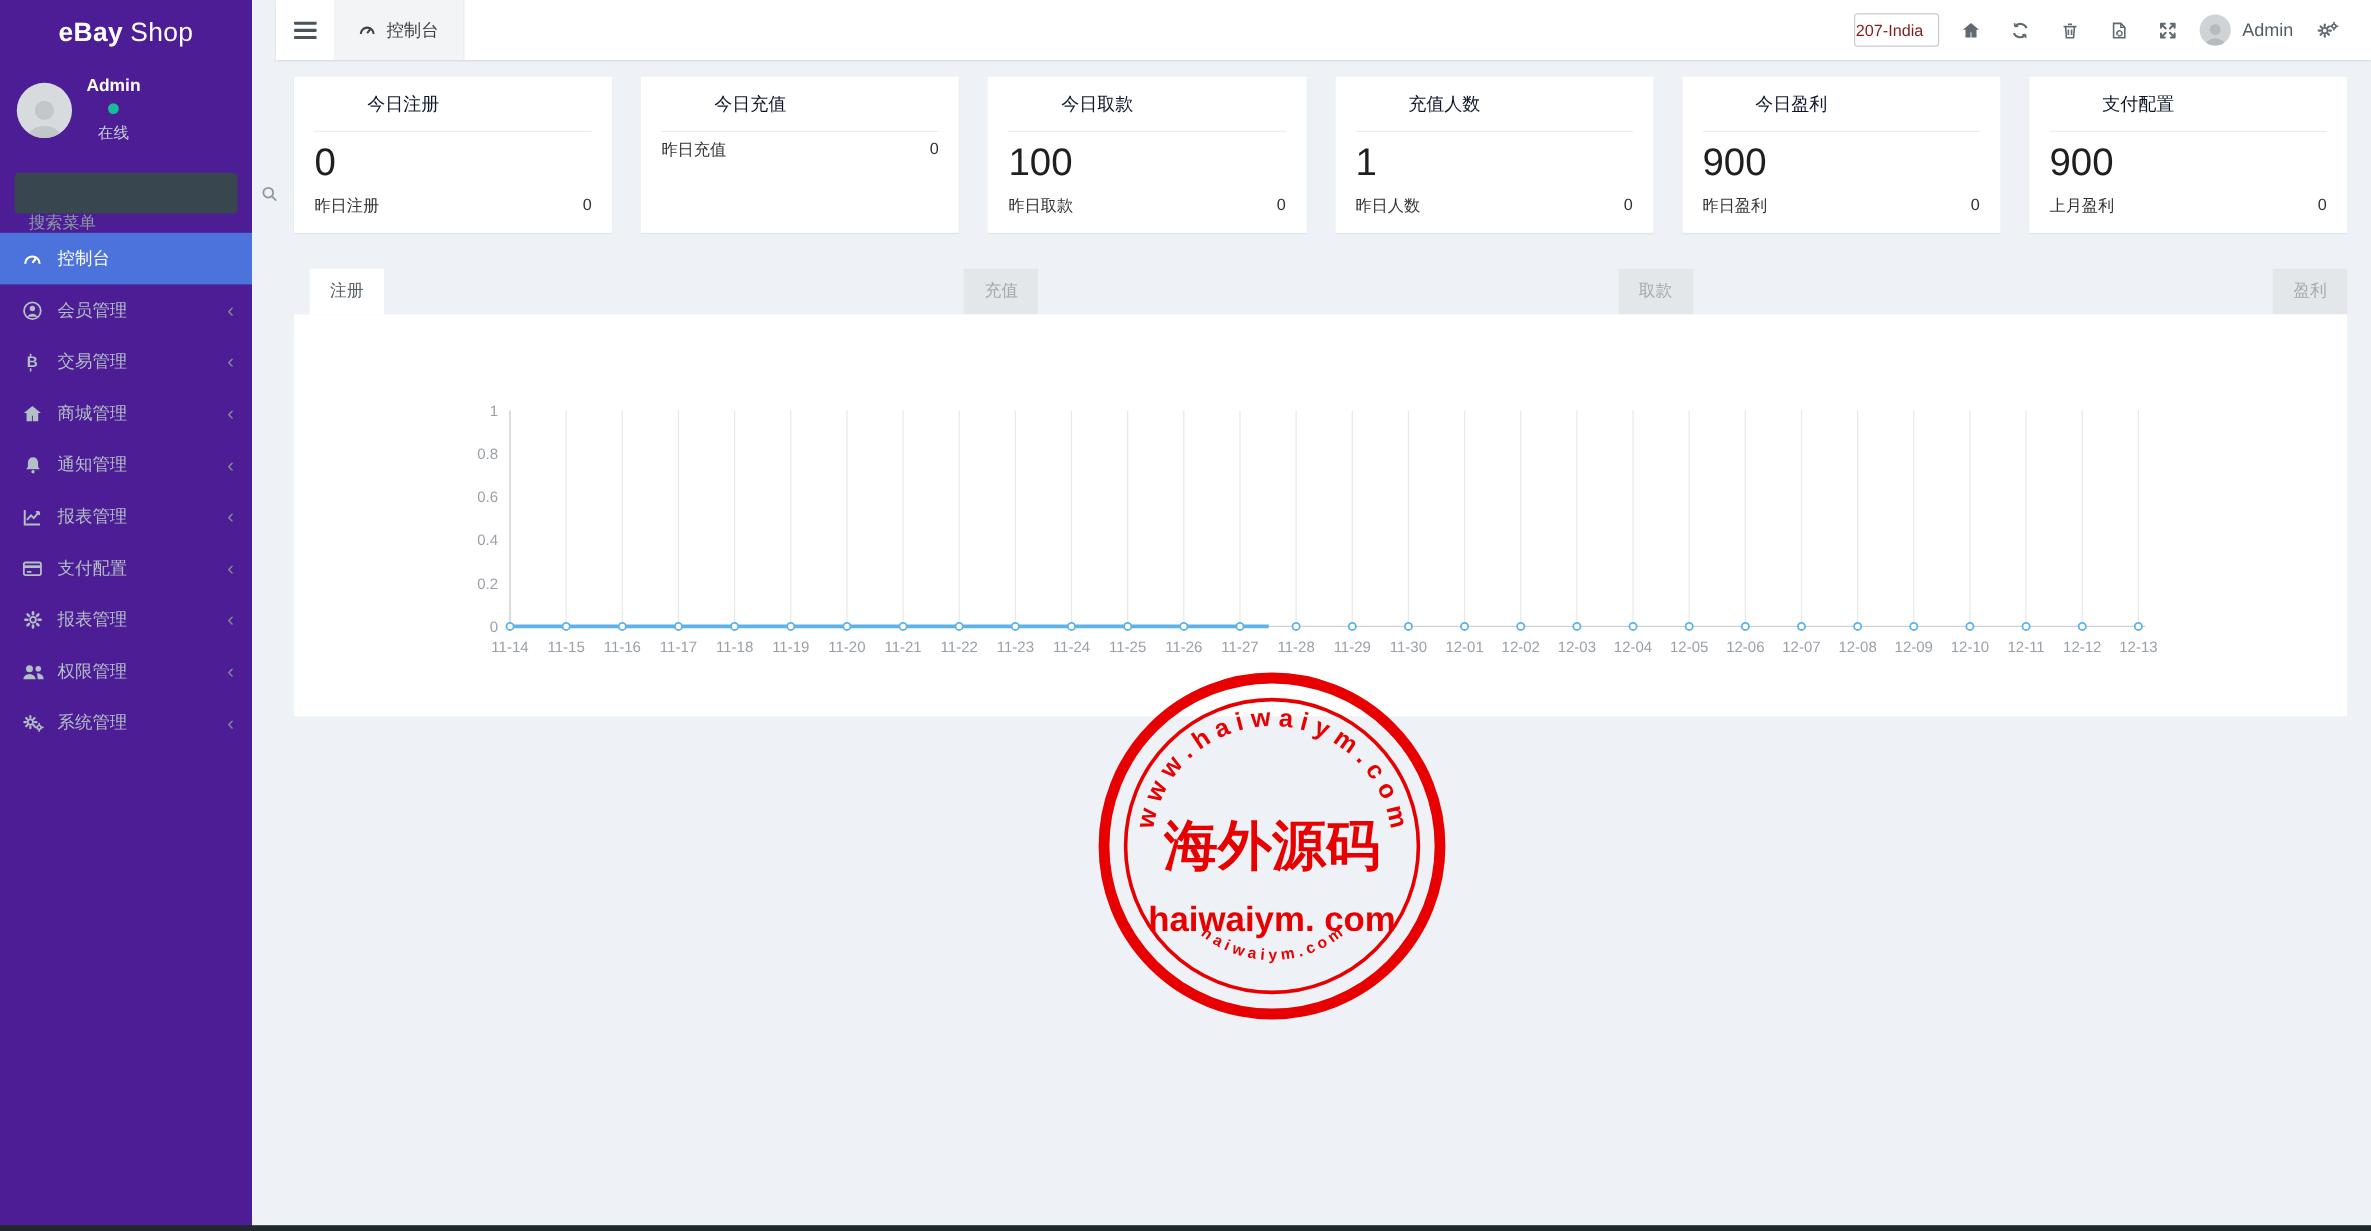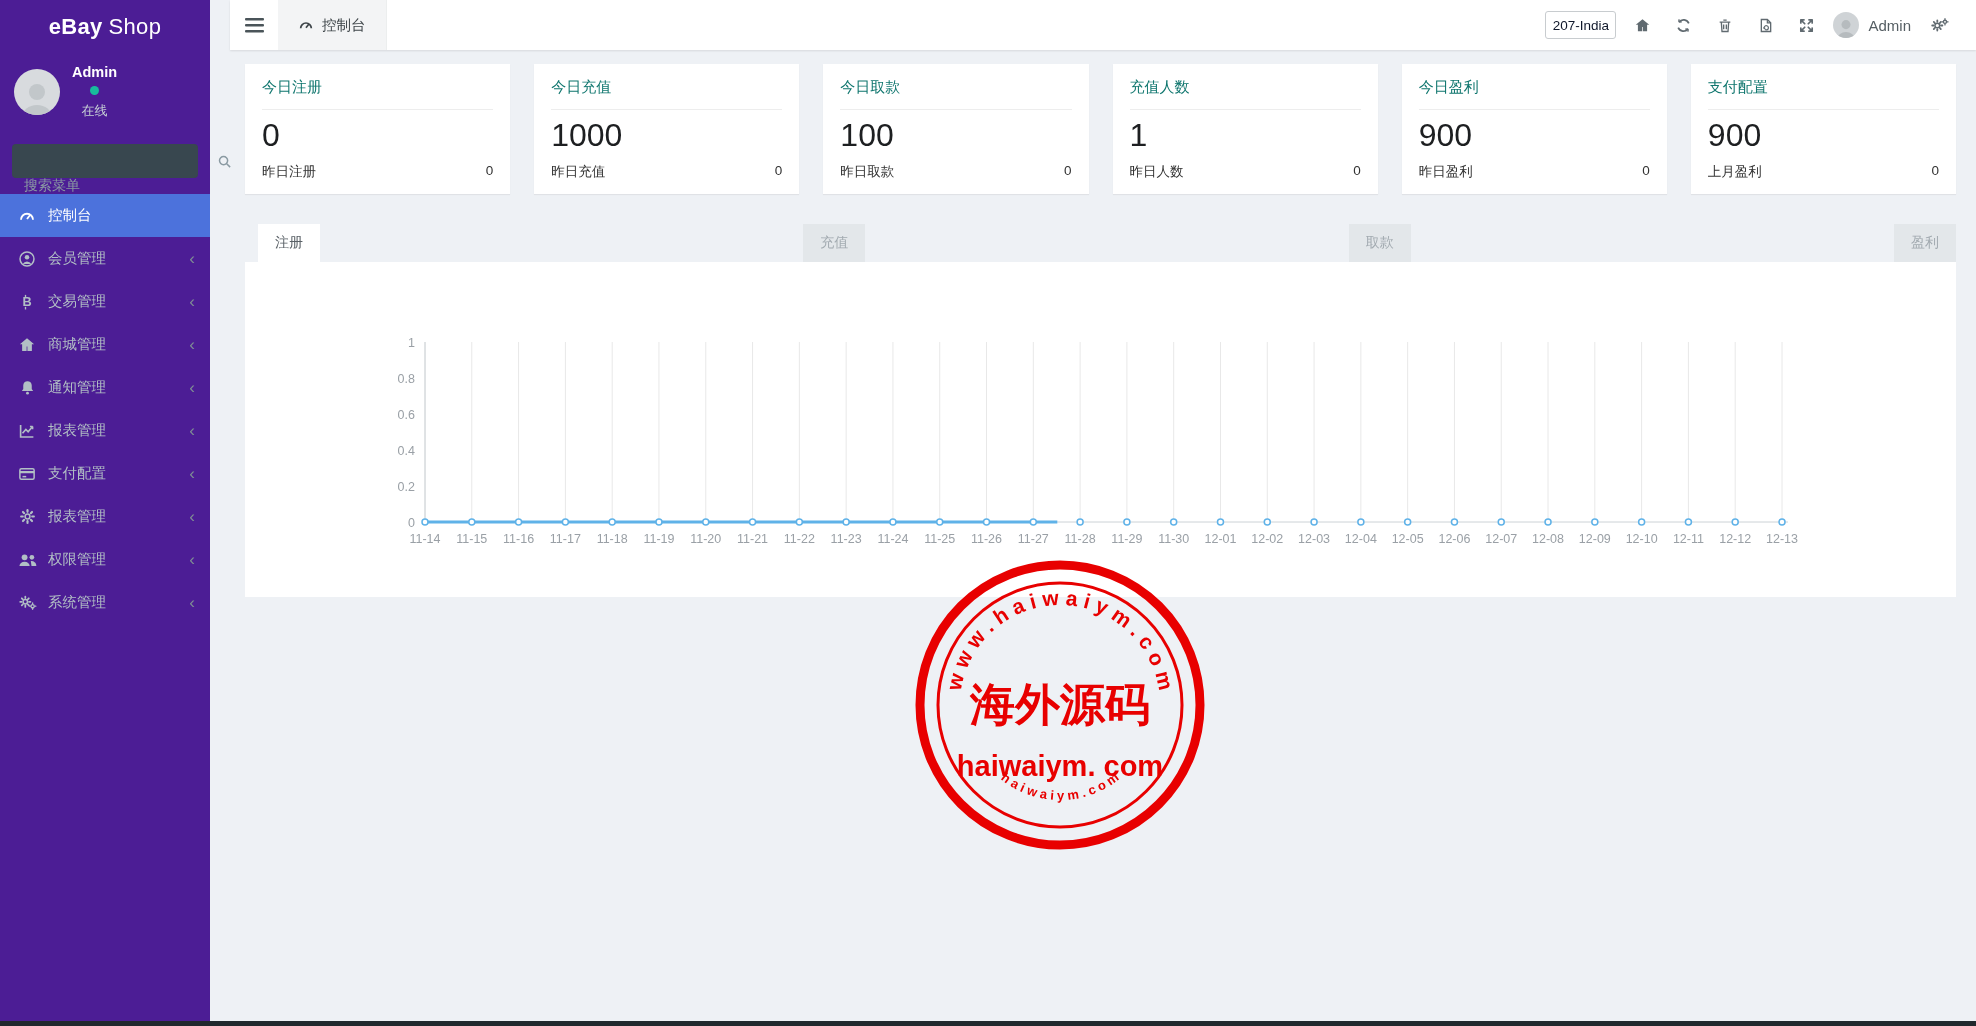--- a/index.html
+++ b/index.html
@@ -25,32 +25,32 @@
   .menu-item { height:43px; display:flex; align-items:center; padding:0 15px; font-size:14.5px; cursor:pointer; }
   .menu-item .mi-icon { width:24px; margin-right:9px; display:flex; justify-content:center; align-items:center; }
   .menu-item .chev { margin-left:auto; color:#7f8d94; font-size:17px; line-height:1; }
   .menu-item.active { background:#4c72dc; color:#fff; }
 
   
   .topbar { position:absolute; left:230px; top:0; right:0; height:50px; background:#fff; box-shadow:0 1px 2px rgba(0,0,0,.1); display:flex; align-items:center; z-index:5; }
   .hamburger { width:48px; height:50px; display:flex; align-items:center; justify-content:center; color:#4a5459; cursor:pointer; }
   .nav-tab { height:50px; display:flex; align-items:center; gap:8px; padding:0 20px; background:#f3f4f5; border-right:1px solid #eceeee; color:#3e4549; font-size:14.5px; cursor:pointer; }
   .topbar-right { margin-left:auto; display:flex; align-items:center; padding-right:16px; }
-  .region-input { width:71px; border:1px solid #c8cccf; border-radius:3px; height:28px; text-align:center; font-size:13.5px; color:#0f172a; font-family:inherit; outline:none; margin-right:6px; }
+  .region-input { width:71px; border:1px solid #c8cccf; border-radius:3px; height:28px; text-align:left; font-size:13.5px; color:#7f1d1d; font-family:inherit; outline:none; margin-right:6px; }
   .tb-icon { width:41px; height:50px; display:flex; align-items:center; justify-content:center; color:#606a70; cursor:pointer; }
   .admin-chip { display:flex; align-items:center; gap:9px; margin:0 8px 0 6px; cursor:pointer; }
   .admin-avatar { width:26px; height:26px; border-radius:50%; background:#cfd3d6; position:relative; overflow:hidden; }
   .admin-avatar svg { position:absolute; left:0; top:3px; }
   .admin-name { color:#555e63; font-size:15px; }
 
   
   .main { position:absolute; left:230px; top:50px; right:0; bottom:0; }
   .cards { display:flex; gap:24px; margin:14px 20px 0 15px; }
   .card { flex:1; background:#fff; padding:14px 17px 13px; box-shadow:0 1px 1px rgba(0,0,0,.06); }
-  .card-title { font-size:15px; color:#0f766e; }
+  .card-title { font-size:15px; color:#0f172a;margin-left:44px; }
   .card-divider { border:none; border-top:1px solid #ededed; margin:12px 0 4px; }
   .card-value { font-size:32px; color:#1d1f21; font-weight:400; line-height:1.35; }
   .card-foot { display:flex; justify-content:space-between; font-size:13.5px; color:#333; margin-top:6px; }
 
   .panel-wrap { margin:30px 20px 0 15px; }
   .tabs { display:flex; gap:7px; padding-left:13px;justify-content:space-between; }
   .tab { min-width:62px; height:38px; display:flex; align-items:center; justify-content:center; font-size:14px; color:#a2aab0; background:#e3e7ea; cursor:pointer; }
   .tab.active { background:#fff; color:#596066; }
   .panel { background:#fff; height:335px; position:relative; }
   .panel svg text { font-family:"Liberation Sans","DejaVu Sans",sans-serif; }
@@ -335,21 +335,20 @@
       <hr class="card-divider">
       <div class="card-value">0</div>
       <div class="card-foot">
         <span>昨日注册</span>
         <span>0</span>
       </div>
     </div>
     <div class="card">
       <div class="card-title">今日充值</div>
       <hr class="card-divider">
-      <div class="card-value">1000</div>
       <div class="card-foot">
         <span>昨日充值</span>
         <span>0</span>
       </div>
     </div>
     <div class="card">
       <div class="card-title">今日取款</div>
       <hr class="card-divider">
       <div class="card-value">100</div>
       <div class="card-foot">

